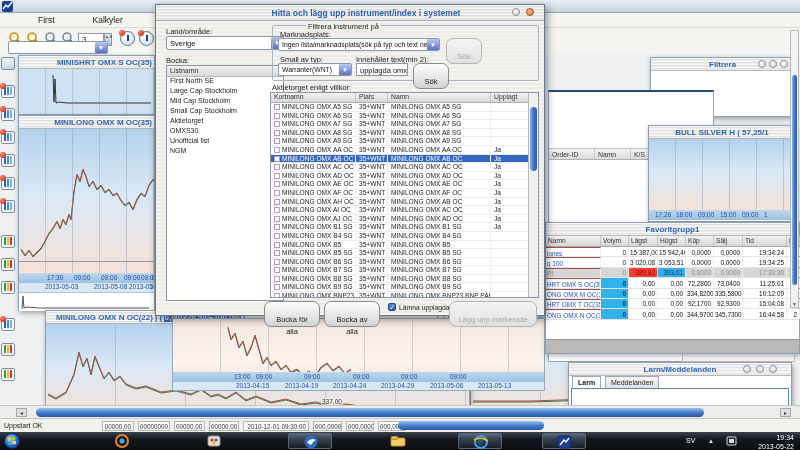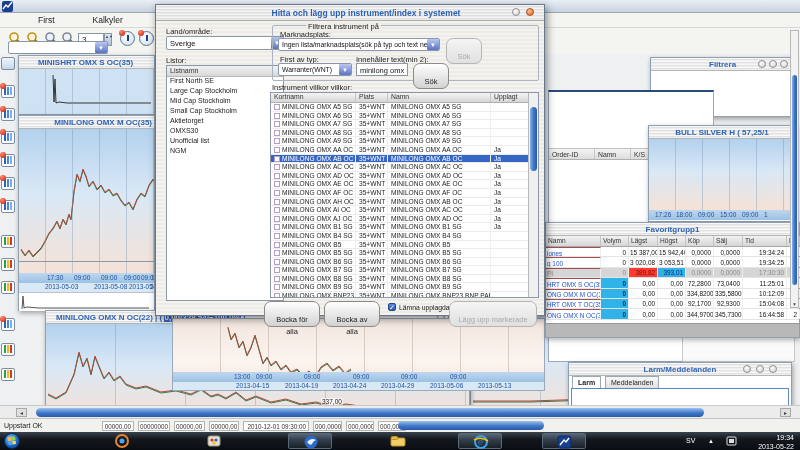--- a/index.html
+++ b/index.html
@@ -60,21 +60,21 @@
   .drow .cb{display:inline-block;width:6px;height:6px;background:#fff;border:1px solid #b79cc9;margin:1px 2px 0 0;vertical-align:top;}
   .drow.sel{background:#3566c4;}
   .drow.sel div{color:#fff;}
   .vscroll{position:absolute;width:10px;background:#f0f0f0;border-left:1px solid #b8b8b8;}
   .vthumb{position:absolute;left:1px;width:7px;border-radius:4px;background:linear-gradient(90deg,#8ab4e8,#3f77c8 50%,#2a5aa8);}
   .checkbox{position:absolute;width:8px;height:8px;background:linear-gradient(#5a8ad8,#2a5ab0);border:1px solid #23488c;border-radius:2px;color:#fff;font-size:7px;line-height:8px;text-align:center;}
   
   #orders{position:absolute;left:548px;top:90px;width:166px;height:272px;background:#fff;border:1px solid #9aa8b8;border-top:2px solid #2a4a7a;}
   #ohdr{position:absolute;left:0;top:56px;width:100%;height:12px;background:linear-gradient(#f4f4f4,#dcdcdc);border-top:1px solid #c0c0c0;border-bottom:1px solid #b0b0b0;display:grid;grid-template-columns:46px 36px 24px 34px 24px;}
   #ohdr div{font-size:6.8px;color:#333;padding:2px 2px 0 3px;border-right:1px solid #c8c8c8;overflow:hidden;}
-  #fav{position:absolute;left:545px;top:222px;width:255px;height:116px;background:#fff;border:1px solid #8fa0b0;box-shadow:1px 2px 5px rgba(0,0,0,.3);}
+  #fav{position:absolute;left:545px;top:222px;width:255px;height:132px;background:#fff;border:1px solid #8fa0b0;box-shadow:1px 2px 5px rgba(0,0,0,.3);}
   #favhdr{display:grid;grid-template-columns:55px 28px 29px 28px 28px 29px 44px 13px;height:11px;background:linear-gradient(#f2f2f2,#d6d6d6);border-bottom:1px solid #a8a8a8;}
   #favhdr div{font-size:6.6px;color:#333;padding:1px 2px 0 2px;border-right:1px solid #c4c4c4;overflow:hidden;}
   .frow{display:grid;grid-template-columns:55px 28px 29px 28px 28px 29px 44px 13px;height:10.4px;border-bottom:1px solid #e4e4e4;background:#fff;}
   .frow div{font-size:6.4px;color:#111;text-align:right;padding:1.5px 2px 0 1px;white-space:nowrap;overflow:hidden;border-right:1px solid #efefef;}
   .frow .nm{text-align:left;color:#2255cc;border-top:1px solid #a05050;}
   .frow.gray{background:#d6d6d6;}
   .frow.gray div{color:#888;}
   .cell-cyan{background:#2fb3e8;color:#0a2a6a !important;font-weight:bold;}
   .cell-red{background:#ff3b30;color:#7a1010 !important;}
   .cell-blue{background:#33b1e8;color:#0a2a6a !important;}
@@ -192,21 +192,21 @@
       <div class="strip-ic colorful" style="top: 343px;">
         <div class="bars"></div>
       </div>
       <div class="strip-ic colorful" style="top: 368px;">
         <div class="bars"></div>
       </div>
     </div>
 
   <div class="win" style="left:18px;top:55px;width:137px;height:60px;">
     <div class="tb">
-        <div class="t" style="padding-right:2px;">MINISHRT OMX S OC(35)</div>
+        <div class="t" style="text-align:right;padding-right:2px;">MINISHRT OMX S OC(35)</div>
       </div>
     <div class="abs" style="left:0;top:13px;right:0;bottom:0;background:#cfe2f4;overflow:hidden;">
       <div class="vlines"></div>
       <svg id="svg-c1" width="135" height="45">
           <polyline points="34,6 35,33 36,10 37,34 40,33 48,34 70,34 132,34" fill="none" stroke="#333" stroke-width="1"></polyline>
         </svg>
     </div>
   </div>
 
   <div class="win" style="left:18px;top:115px;width:137px;height:196px;">
@@ -439,47 +439,47 @@
   <div id="dialog">
     <div class="dtb">
       <div class="t">Hitta och lägg upp instrument/index i systemet</div>
       <div class="rb" style="right:24px;top:3px;"></div>
       <div class="rb close" style="right:10px;top:3px;"></div>
     </div>
 
     <div class="lbl" style="left:10px;top:22px;">Land/område:</div>
     <div class="combo" style="left:10px;top:31px;width:118px;height:14px;"><span>Sverige</span><div class="combo-arr">▼</div></div>
 
-    <div class="lbl" style="left:10px;top:51px;">Listor:</div>
+    <div class="lbl" style="left:10px;top:51px;">Bocka:</div>
     <div id="lists" style="left:10px;top:60px;width:118px;height:236px;">
       <div class="hdr">Listnamn</div>
       <div id="listitems">
           <div class="li">First North SE</div>
           <div class="li">Large Cap Stockholm</div>
           <div class="li">Mid Cap Stockholm</div>
           <div class="li">Small Cap Stockholm</div>
           <div class="li">Aktietorget</div>
           <div class="li">OMXS30</div>
           <div class="li">Unofficial list</div>
           <div class="li">NGM</div>
         </div>
     </div>
 
     <div class="groupbox" style="left:116px;top:20px;width:267px;height:56px;"></div>
     <div class="lbl" style="left:122px;top:17px;background:#efeee9;padding:0 2px;margin-left:28px;">Filtrera instrument på</div>
     <div class="lbl" style="left:124px;top:25px;">Marknadsplats:</div>
     <div class="combo" style="left:122px;top:33px;width:162px;height:13px;font-size:6.8px;"><span>Ingen lista/marknadsplats(sök på typ och text nedan</span><div class="combo-arr">▼</div></div>
     <div class="aquabtn disabled" style="left:290px;top:33px;width:36px;">Sök</div>
-    <div class="lbl" style="left:124px;top:50px;">First av typ:</div>
+    <div class="lbl" style="left:124px;top:50px;">Small av typ:</div>
     <div class="combo" style="left:122px;top:58px;width:74px;height:13px;font-size:6.8px;"><span>Warranter(WNT)</span><div class="combo-arr">▼</div></div>
     <div class="lbl" style="left:200px;top:50px;">Innehåller text(min 2):</div>
-    <div class="tfield" style="left:200px;top:58px;width:52px;height:13px;">minilong omx</div>
+    <div class="tfield" style="left:200px;top:58px;width:52px;height:13px;">upplagda omx</div>
     <div class="aquabtn" style="left:257px;top:58px;width:36px;">Sök</div>
 
-    <div class="lbl" style="left:116px;top:78px;">Instrument villkor villkor:</div>
+    <div class="lbl" style="left:116px;top:78px;">Aktietorget enligt villkor:</div>
     <div id="dtable" style="left:114px;top:87px;width:269px;height:206px;">
       <div class="thead" id="dthead">
           <div>Kortnamn</div>
           <div>Plats</div>
           <div>Namn</div>
           <div>Upplagt</div>
         </div>
       <div id="dtbody">
           <div class="drow">
             <div><span class="cb"></span>MINILONG OMX A5 SG</div>

